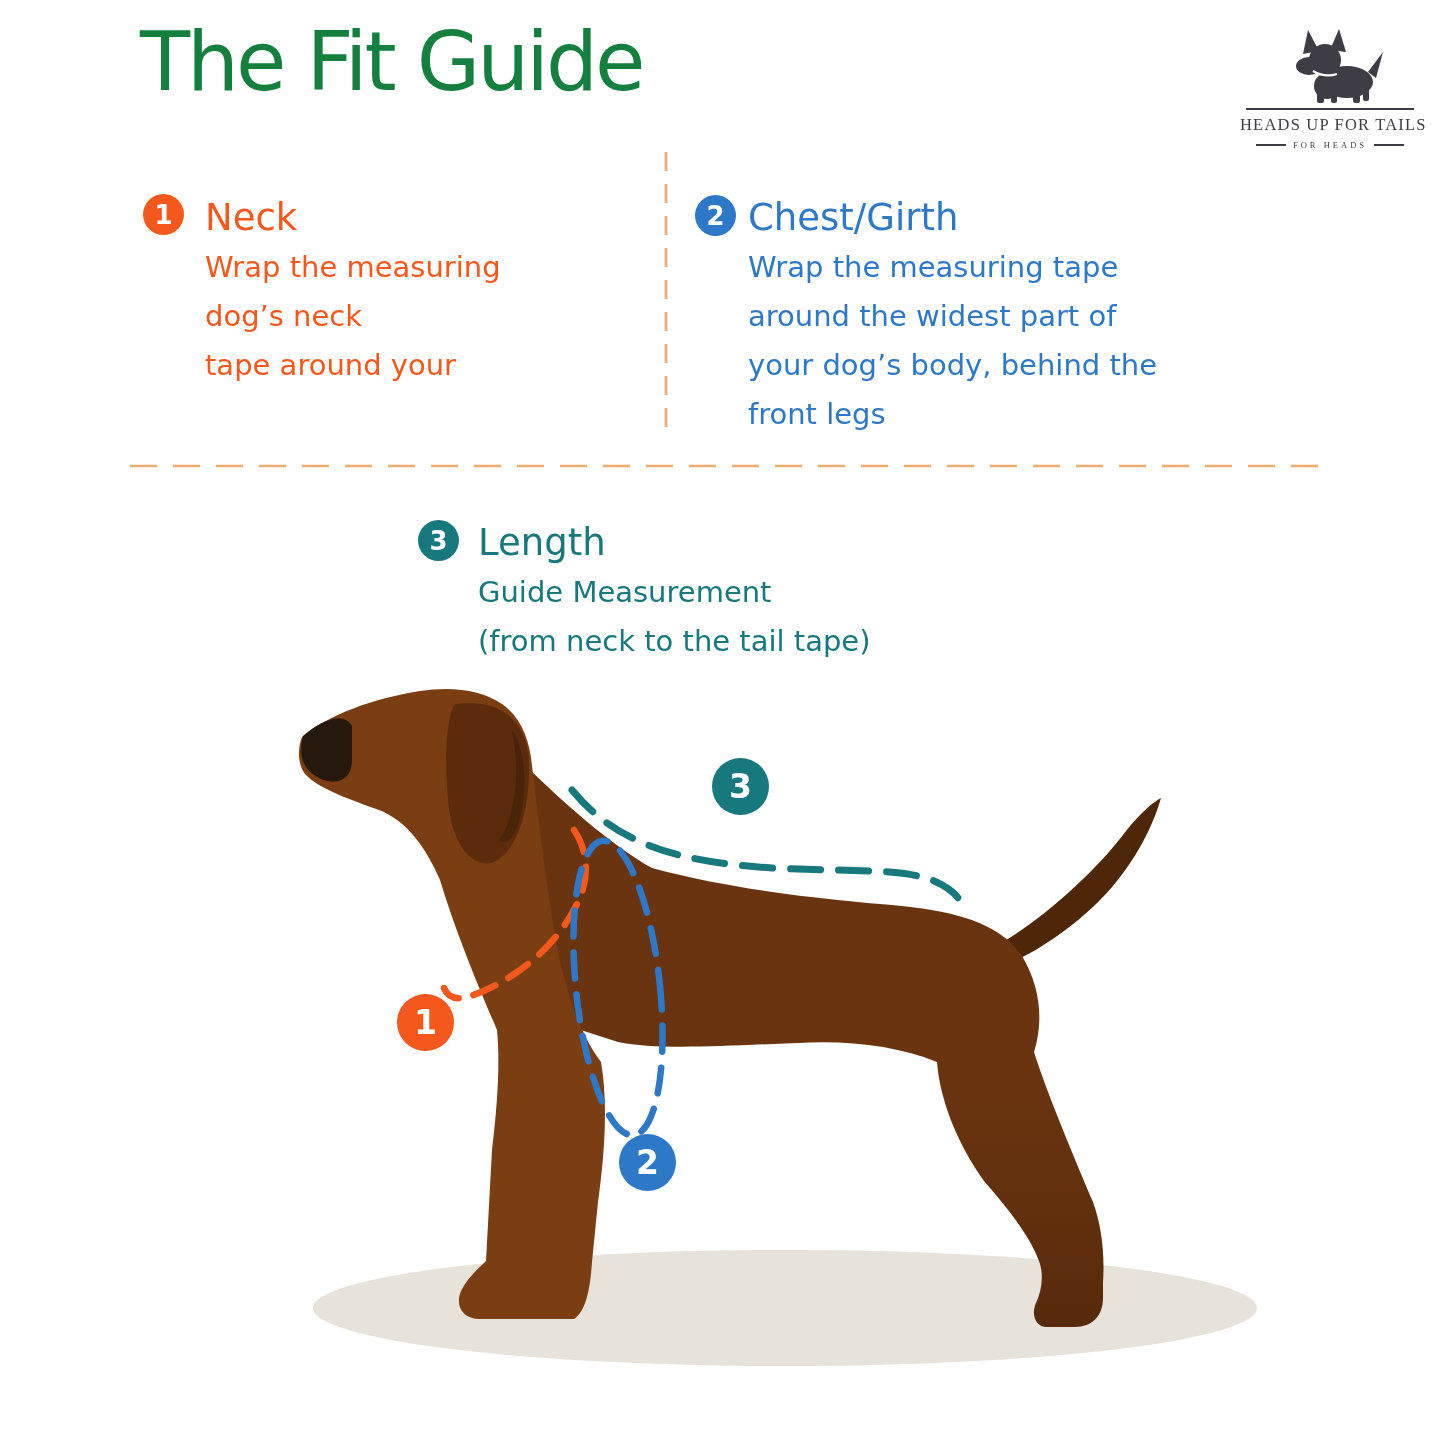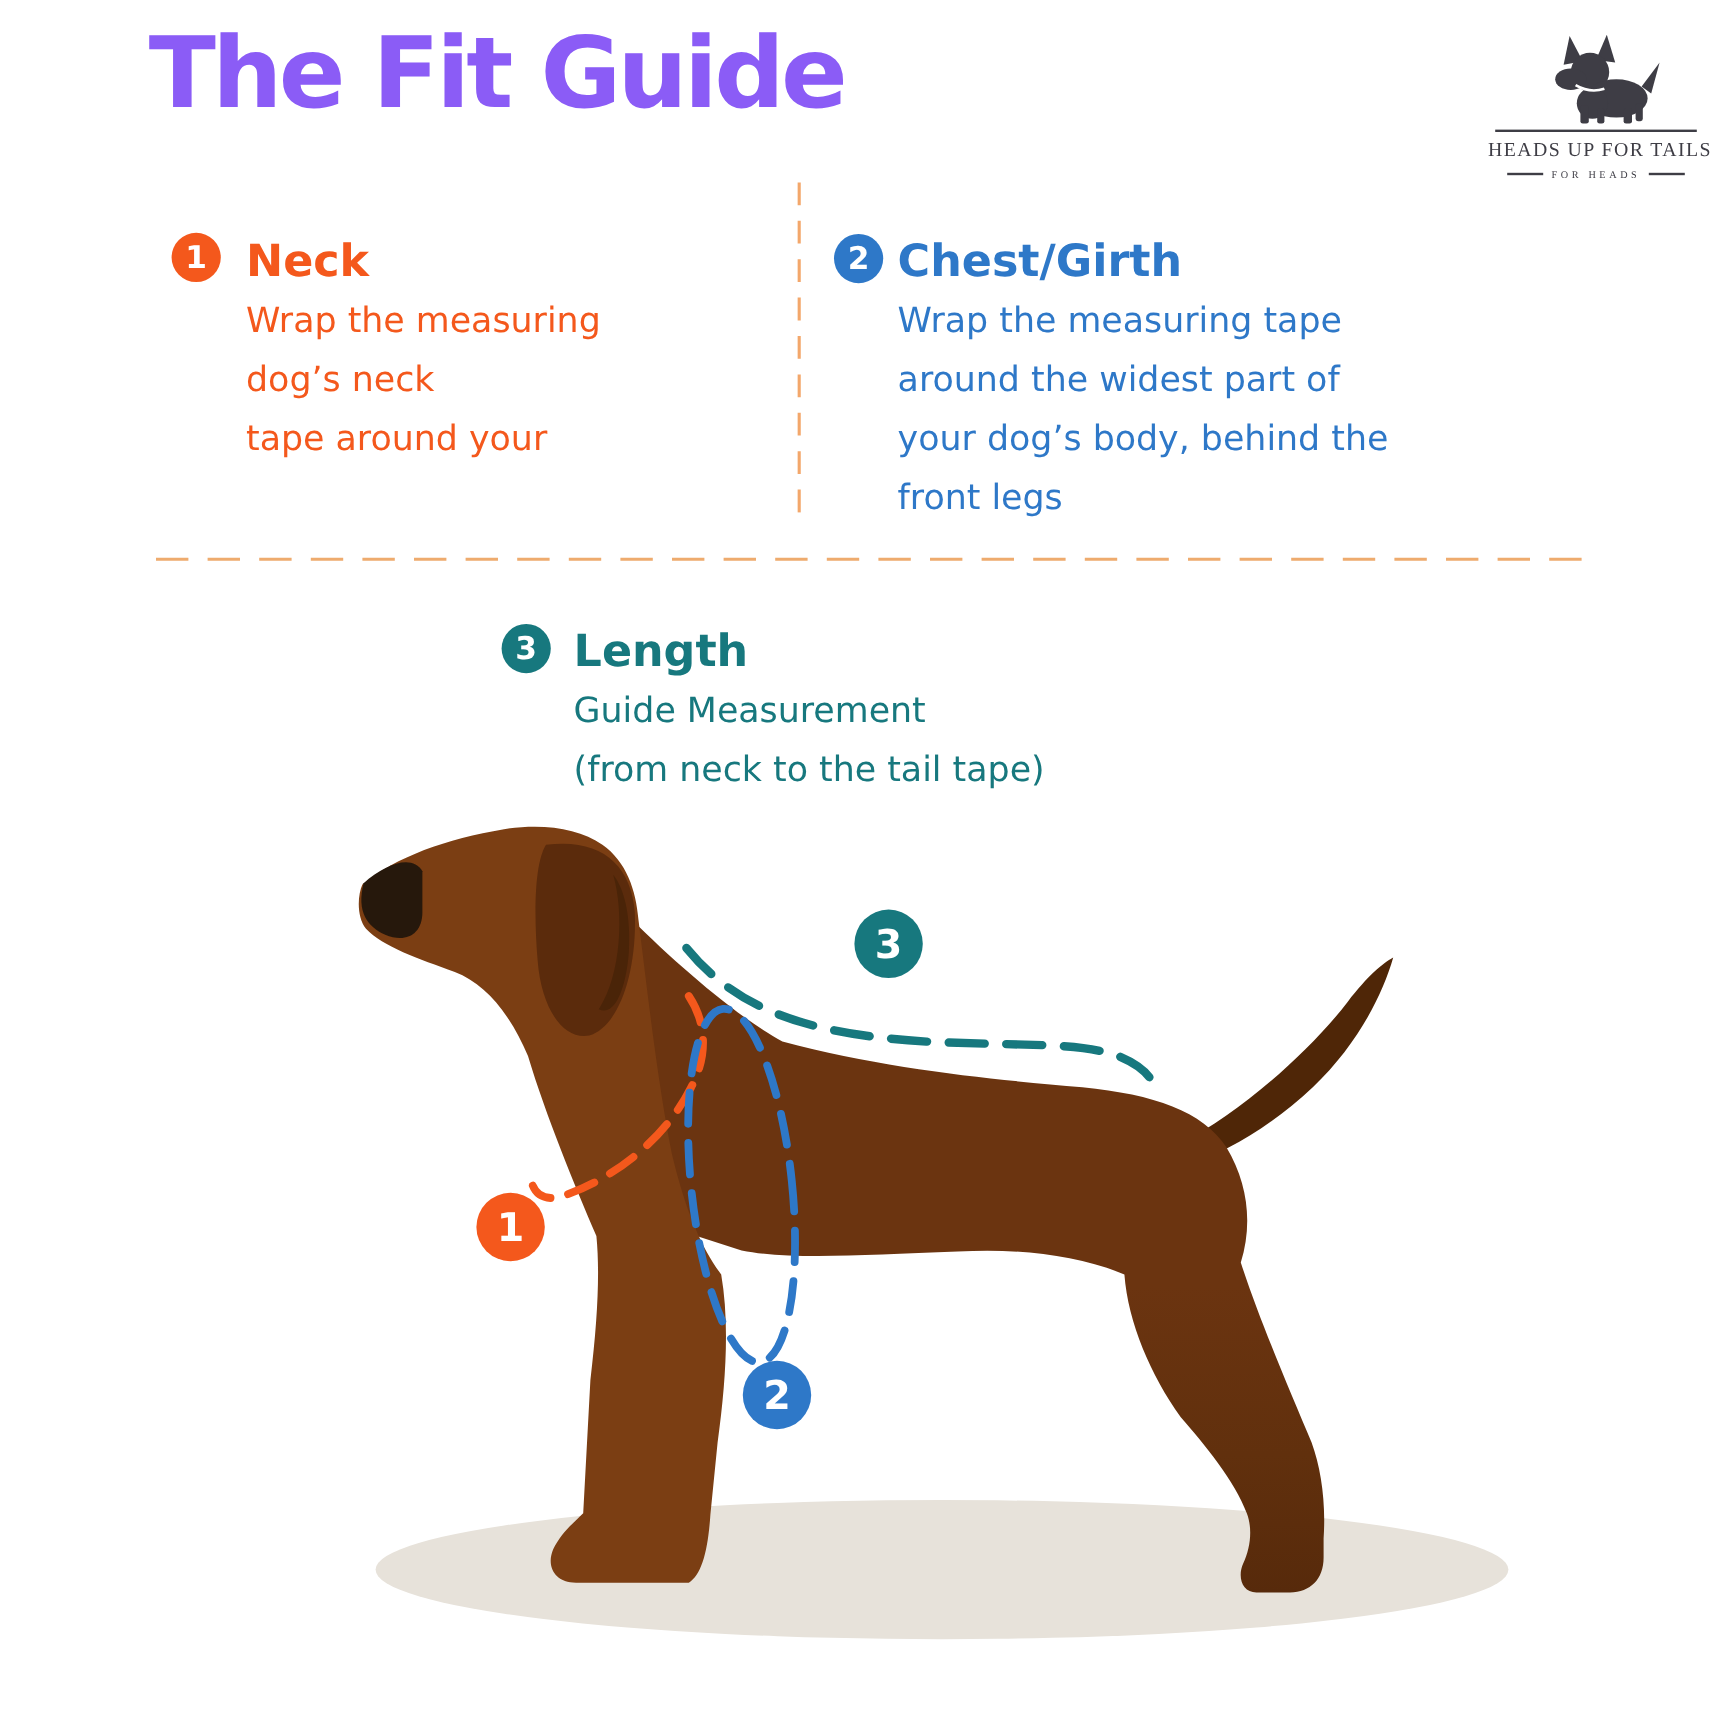--- a/index.html
+++ b/index.html
@@ -2,22 +2,22 @@
 <html><head>
 <meta charset="utf-8">
 <style>
   html,body{margin:0;padding:0;background:#ffffff;}
   .canvas{
     position:relative;width:1445px;height:1445px;background:#ffffff;overflow:hidden;
     font-family:"DejaVu Sans","Liberation Sans",sans-serif;
   }
   
   .page-title{
-    position:absolute;left:124px;top:14px;
-    font-size:82px;font-weight:700;letter-spacing:-3px;color:#8b5cf6;
+    position:absolute;left:140px;top:14px;
+    font-size:82px;font-weight:400;letter-spacing:-3px;color:#15803d;
   }
   
   .logo{position:absolute;left:1240px;top:28px;width:180px;text-align:left;color:#3e3d45;}
   .logo svg{display:block;margin:0 auto;}
   .logo .rule{height:2px;background:#3e3d45;margin:4px 6px 5px 6px;}
   .logo .brand{
     font-family:"Liberation Serif","DejaVu Serif",serif;
     font-size:16.5px;letter-spacing:1.2px;white-space:nowrap;font-weight:500;
   }
   .logo .tagline-row{display:flex;align-items:center;justify-content:center;gap:7px;margin-top:5px;}
@@ -25,21 +25,21 @@
   .logo .tagline{
     font-family:"Liberation Serif","DejaVu Serif",serif;
     font-size:8.5px;letter-spacing:3px;white-space:nowrap;
   }
   
   .badge{
     border-radius:50%;display:flex;align-items:center;justify-content:center;
     color:#ffffff;font-weight:bold;
   }
   .sec-badge{position:absolute;width:41px;height:41px;font-size:26px;}
-  .sec-heading{position:absolute;font-size:37px;font-weight:bold;white-space:nowrap;}
+  .sec-heading{position:absolute;font-size:37px;font-weight:normal;white-space:nowrap;}
   .sec-body{position:absolute;font-size:29px;line-height:49px;white-space:nowrap;}
   .orange{color:#f4581c}.blue{color:#2e78c8}.teal{color:#17787e}
   .bg-orange{background:#f4581c}.bg-blue{background:#2e78c8}.bg-teal{background:#17787e}
   
   .diag-badge{position:absolute;width:57px;height:57px;font-size:33px;}
   
   .art{position:absolute;left:0;top:0;width:1445px;height:1445px;}
 </style>
 </head>
 <body>

